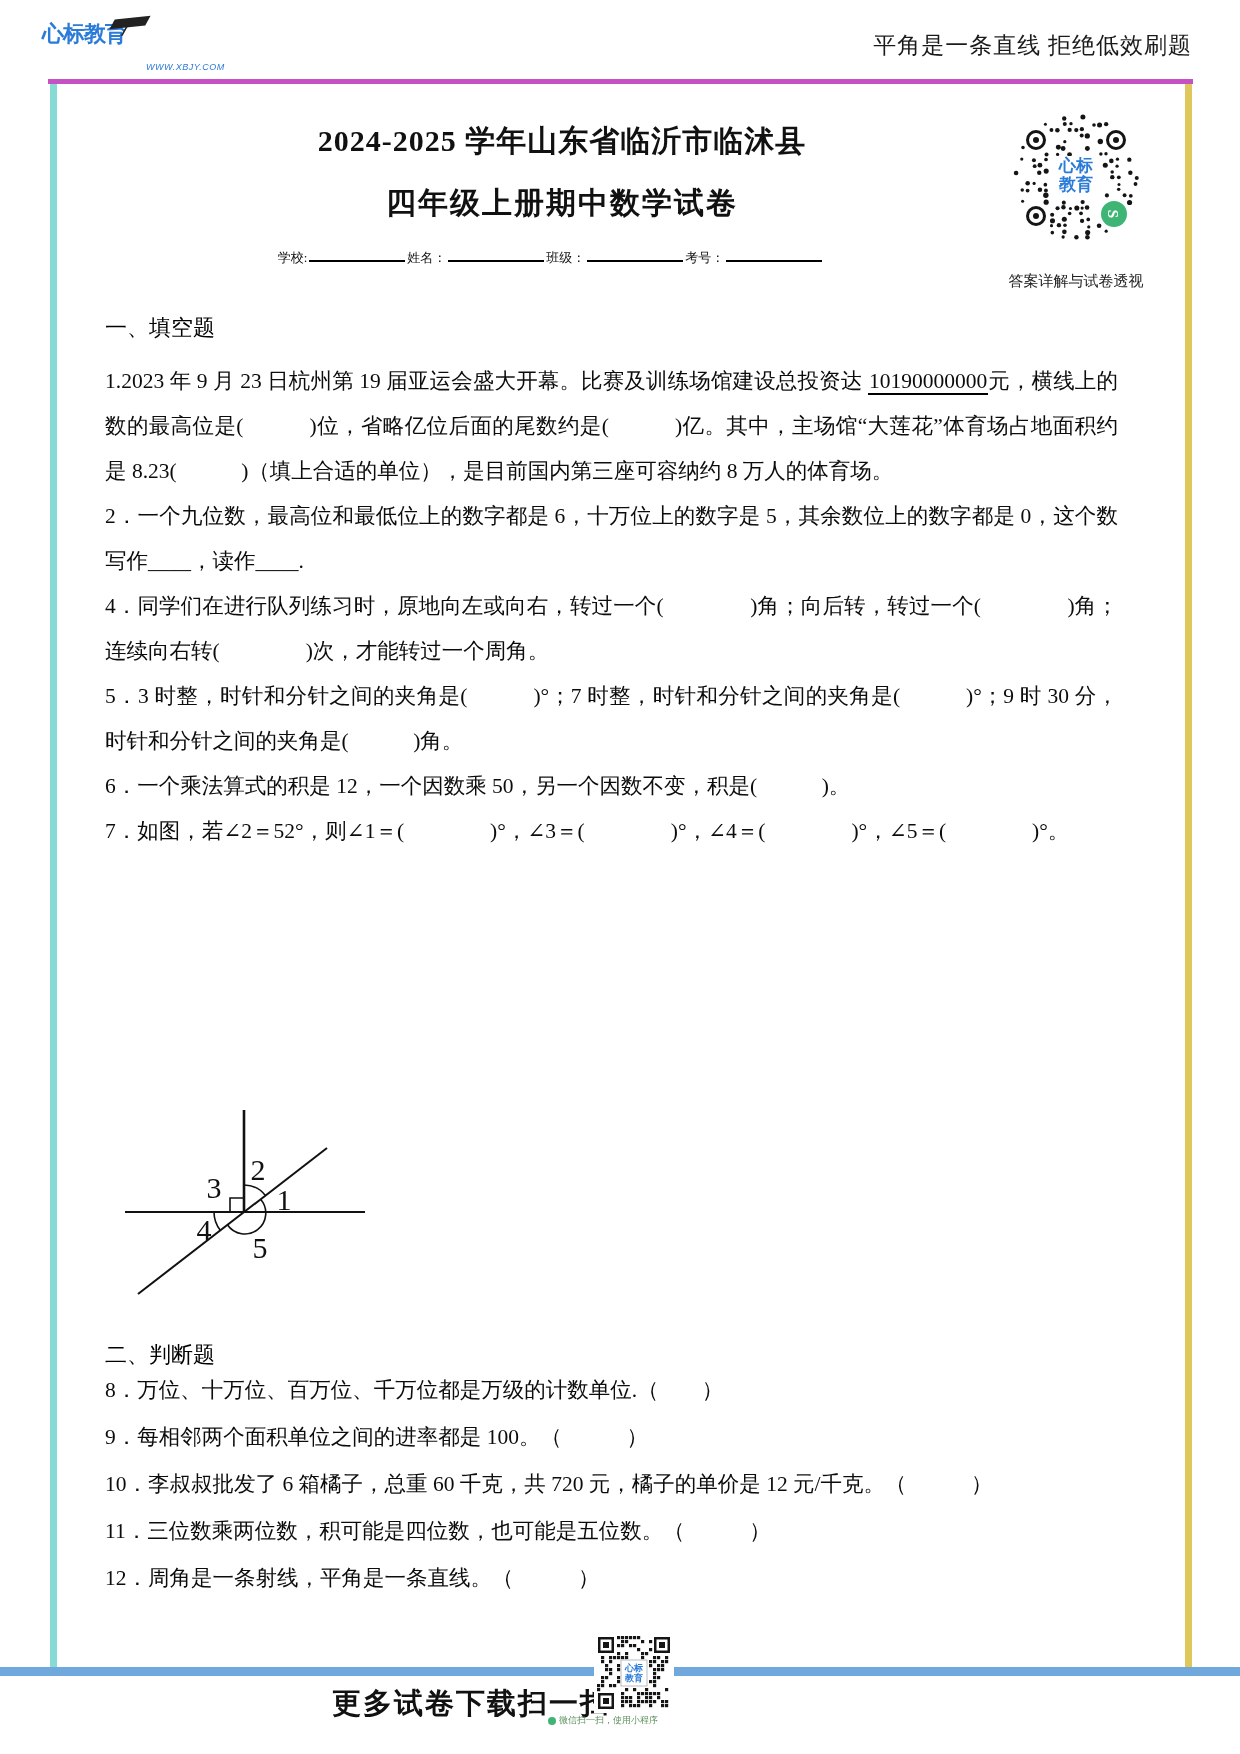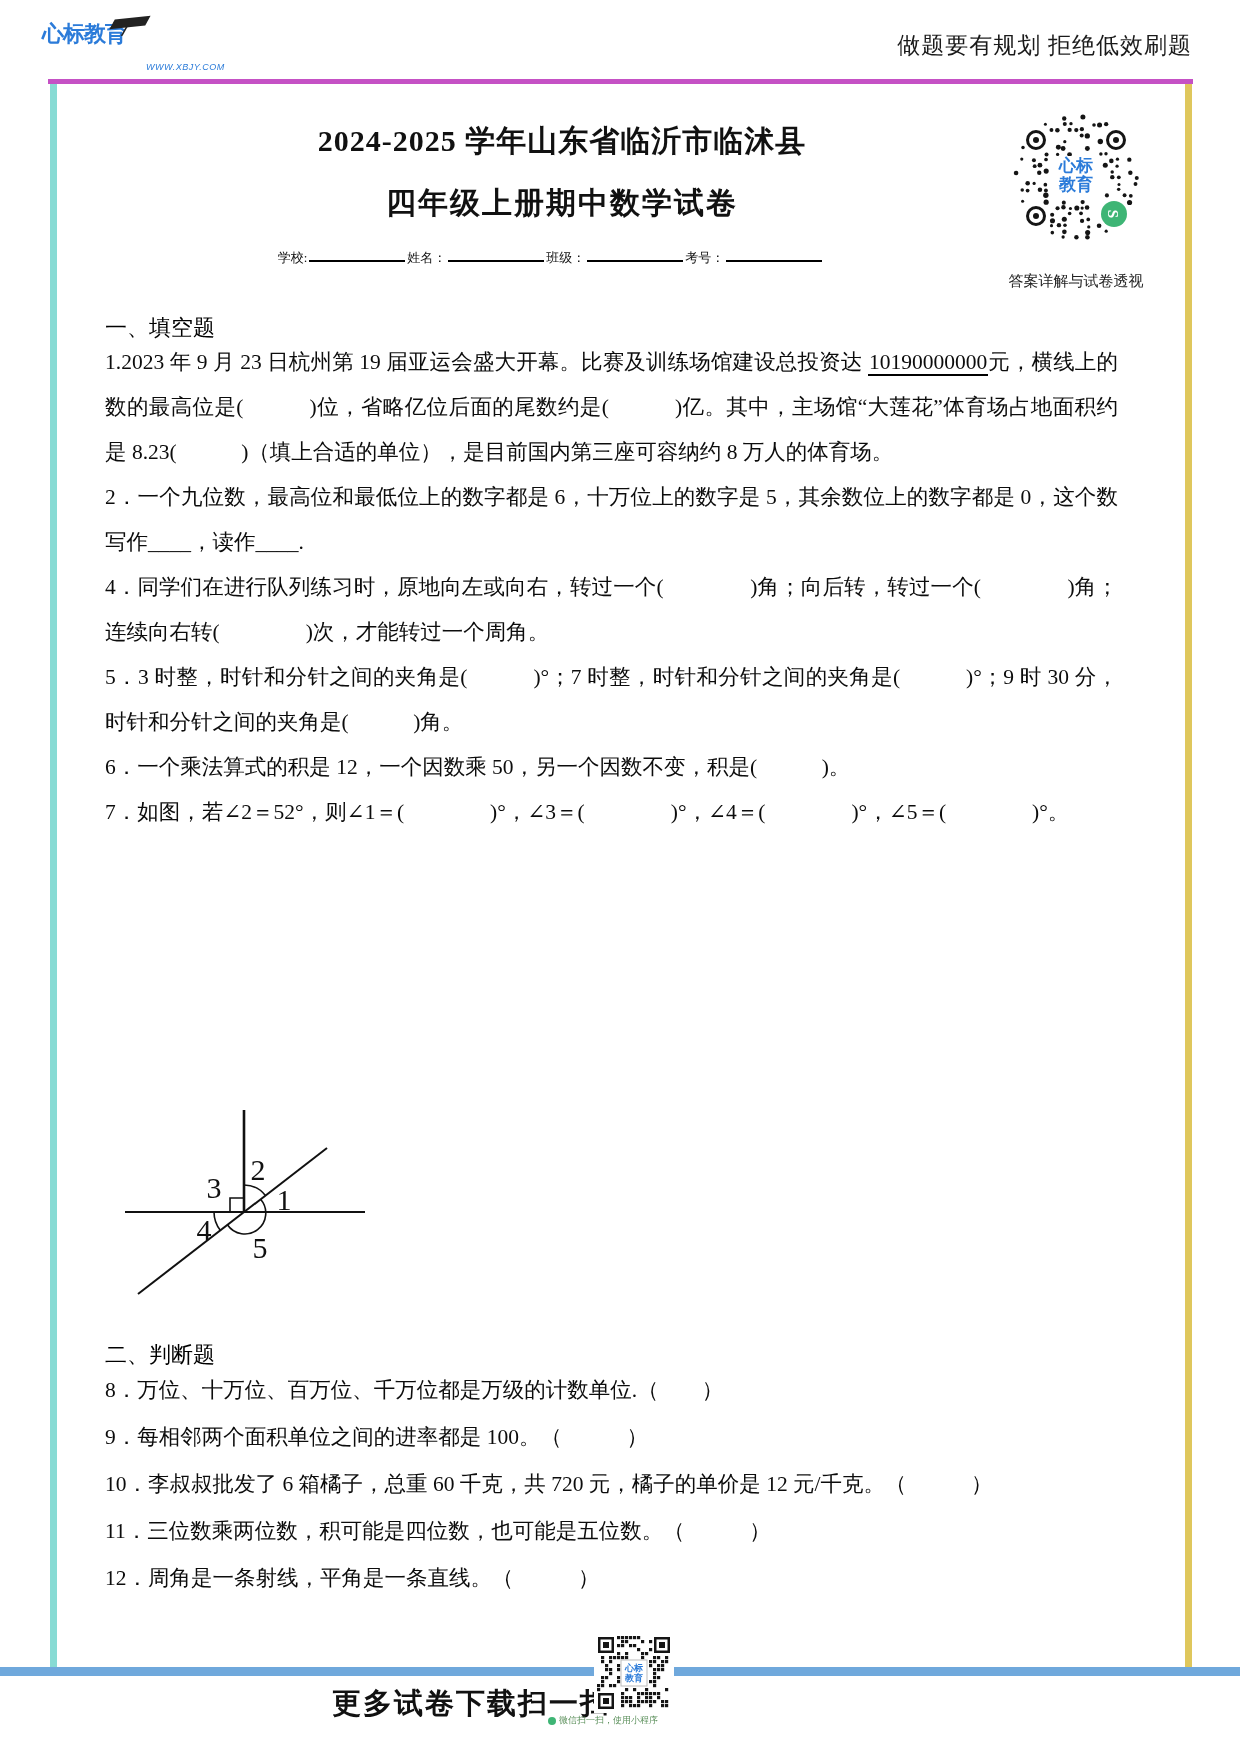--- a/index.html
+++ b/index.html
@@ -36,21 +36,21 @@
   .blank{display:inline-block;width:96px;height:20px;border-bottom:2px solid #000;margin:0 2px;}
 
   
   .sec-h{position:absolute;font-family:"Liberation Sans","DejaVu Sans",sans-serif;
          font-size:22px;font-weight:normal;color:#000;}
   .sec1-h{left:105px;top:313px;}
   .sec2-h{left:105px;top:1340px;}
   .qblock{position:absolute;left:105px;width:1013px;font-size:21.5px;line-height:45px;
           text-align:justify;color:#0c0c0c;}
   .qblock p{margin:0;}
-  .qb1{top:340px;}
+  .qb1{top:359px;}
   .qb2{top:1367px;line-height:47px;text-align:left;}
   .uline{border-bottom:2px solid #000;padding:0 1px;}
 
   
   .figure{position:absolute;left:100px;top:1100px;width:290px;height:212px;}
   .figure svg{display:block;}
 
   
   .f-left{position:absolute;left:292px;top:1684px;font-size:29px;font-weight:bold;
           font-family:Liberation Mono, monospace;letter-spacing:2px;margin-left:40px;}
@@ -65,21 +65,21 @@
 </head>
 <body>
 
 <div class="page">
 
   <div class="logo">
     <div class="logo-text">心标教育</div>
     <div class="logo-cap"></div>
     <div class="logo-url">WWW.XBJY.COM</div>
   </div>
-  <div class="slogan">做题要有规划 拒绝低效刷题</div>
+  <div class="slogan">平角是一条直线 拒绝低效刷题</div>
 
   <div class="line-magenta"></div>
   <div class="border-teal"></div>
   <div class="border-yellow"></div>
   <div class="line-blue"></div>
 
   <div class="mp-qr">
     <svg width="136" height="136" viewBox="0 0 136 136">
       <g id="mp-dots" fill="#151515">
           <circle cx="8.08458399772644" cy="62.974183797836304" r="2.31"></circle>

